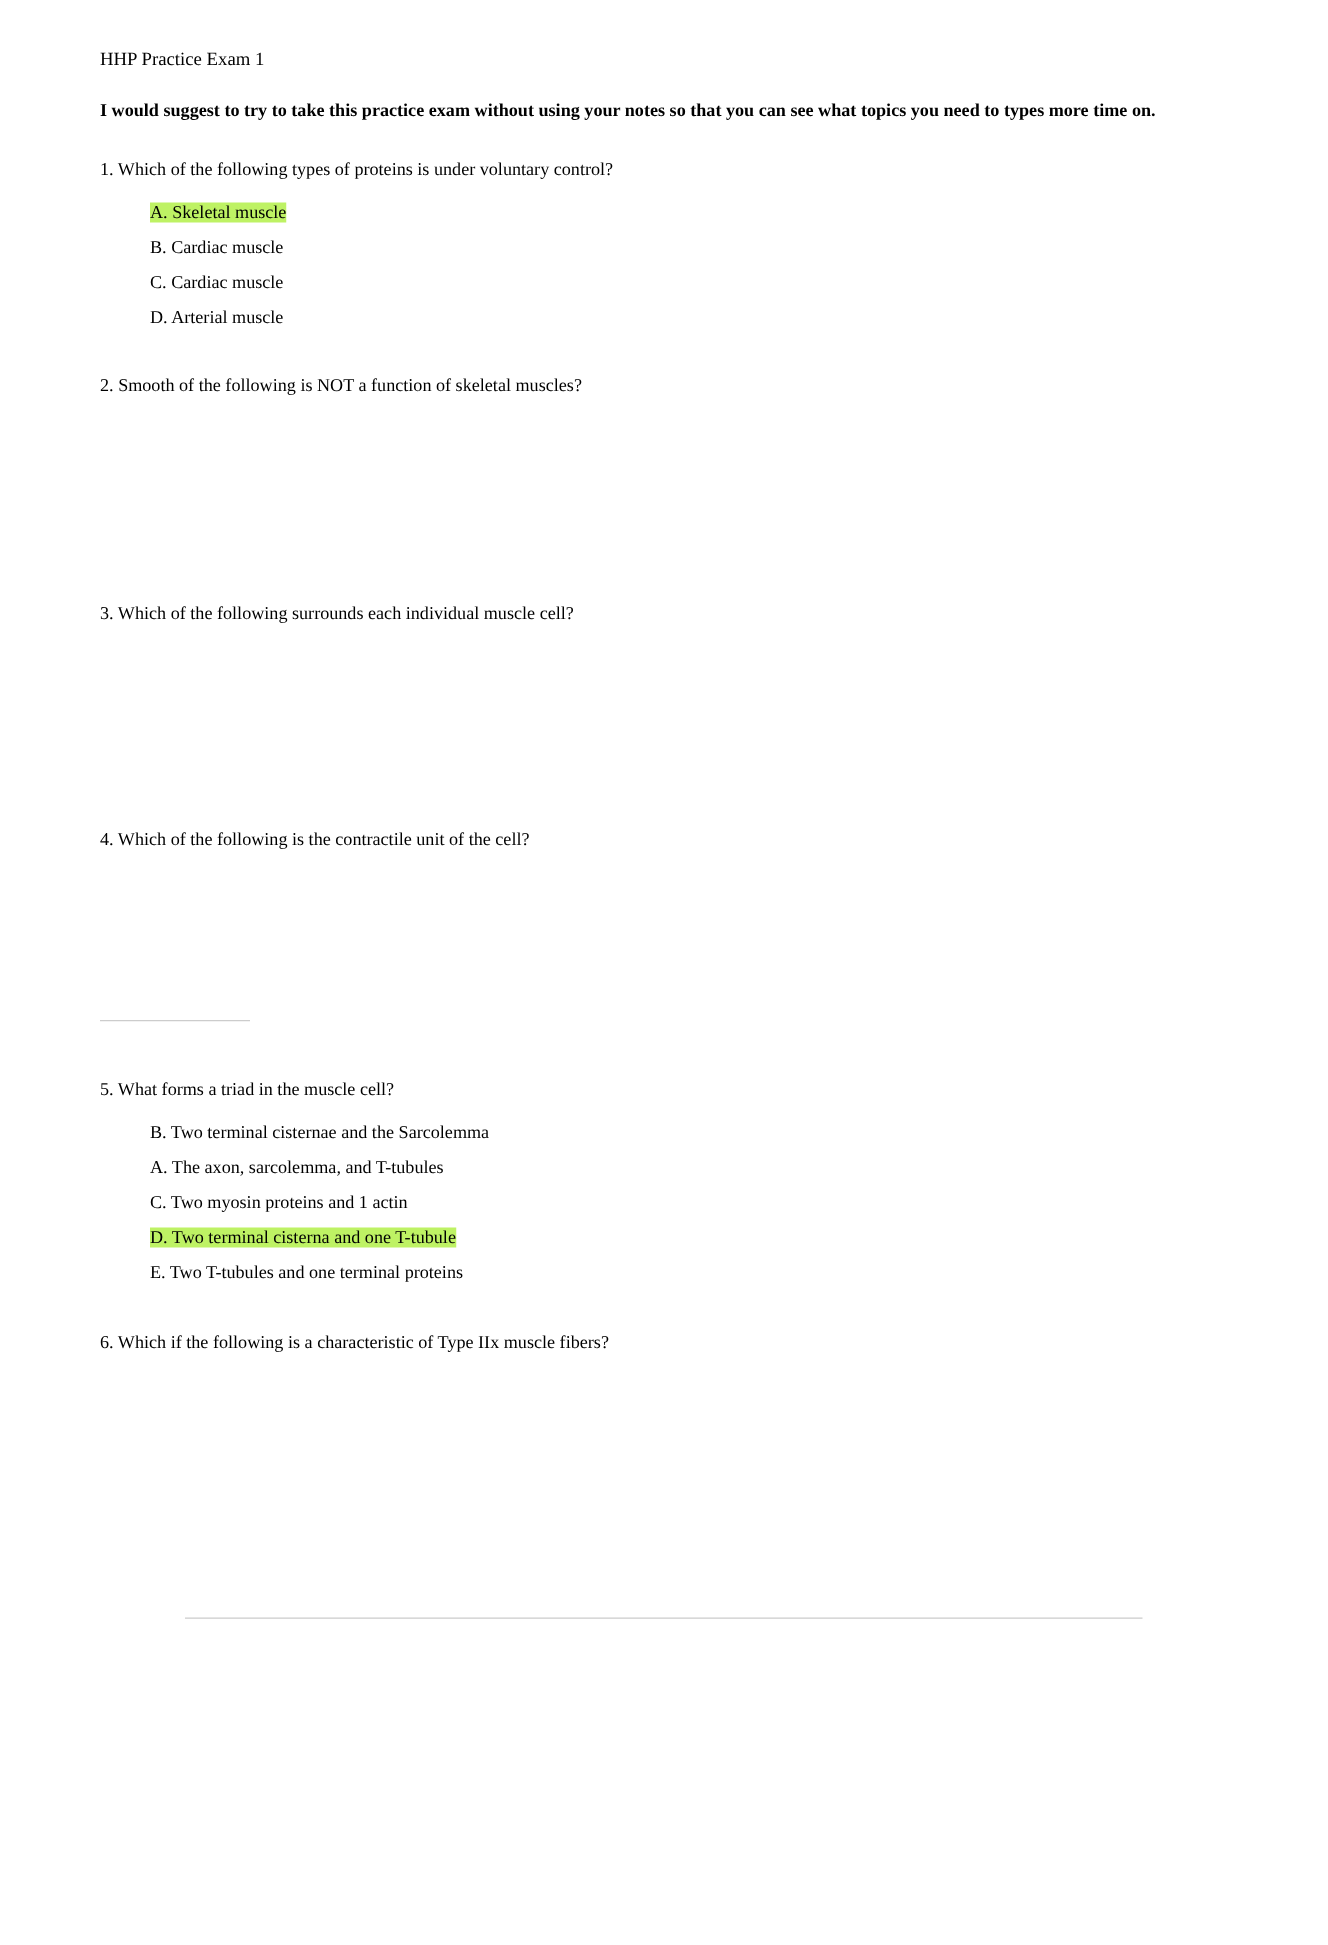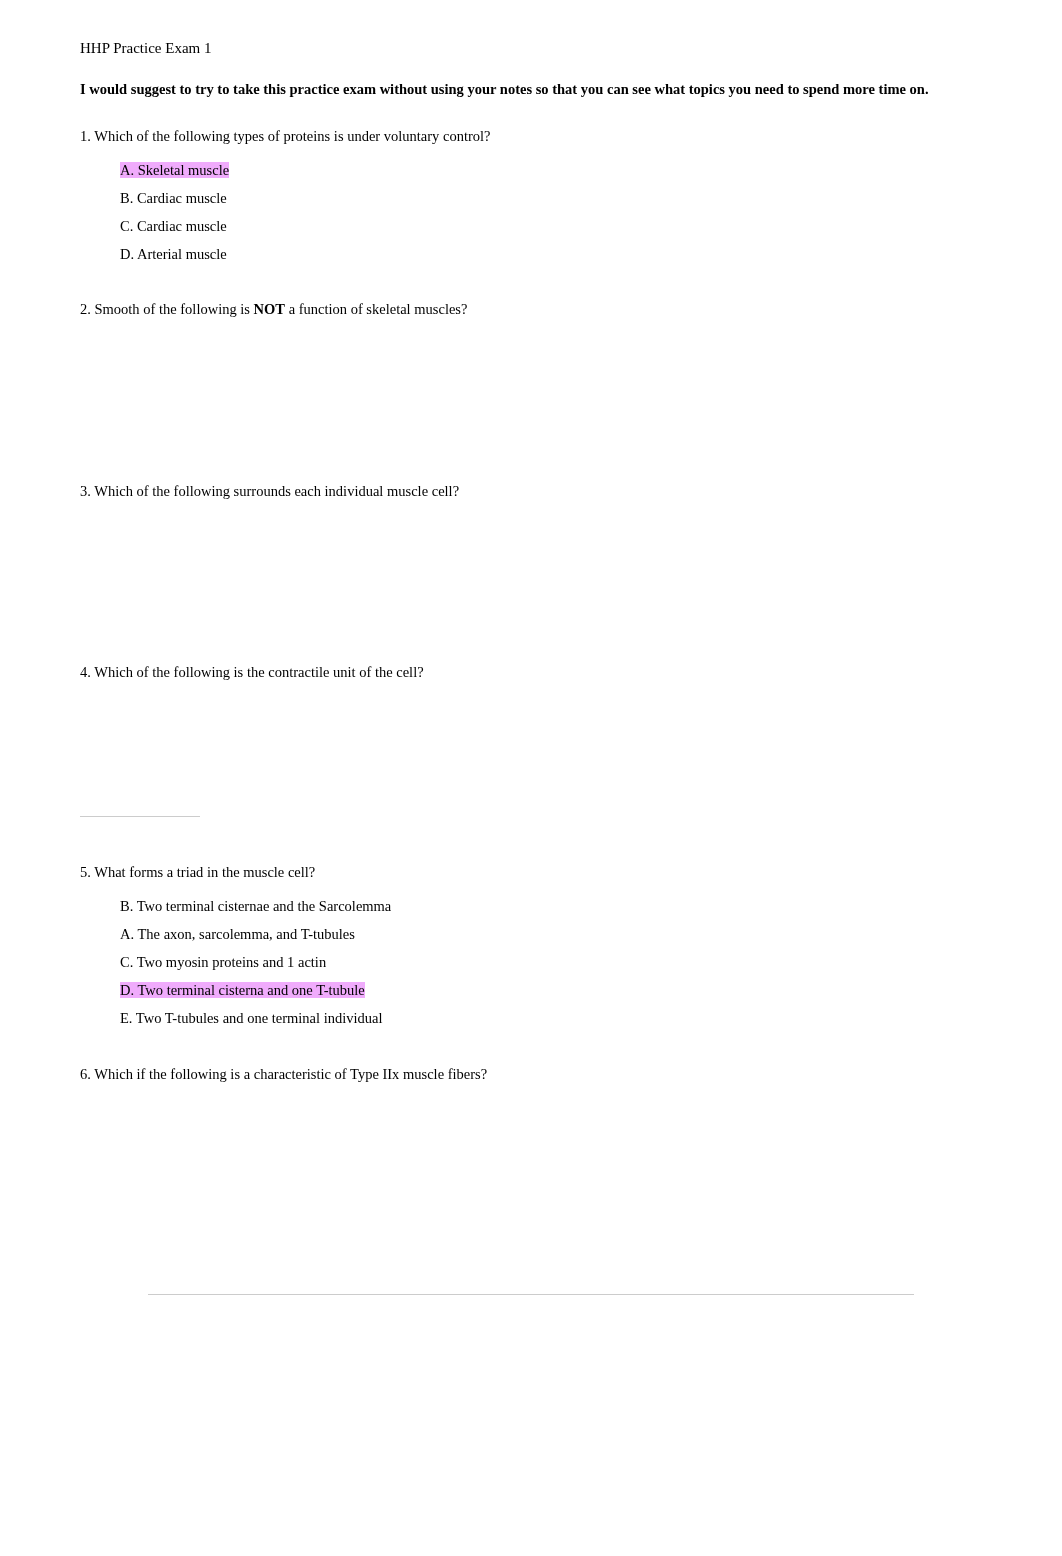--- a/index.html
+++ b/index.html
@@ -36,36 +36,36 @@
       margin-bottom: 30px;
     }
 
     .question-text {
       font-size: 14.5px;
       margin-bottom: 8px;
       line-height: 1.6;
     }
 
     .question-text .bold {
-      font-weight: bold;
+      font-weight: normal;
     }
 
     .answer-list {
       list-style: none;
       padding-left: 40px;
     }
 
     .answer-list li {
       font-size: 14.5px;
       line-height: 1.8;
       padding: 1px 0;
     }
 
     .highlight-yellow {
-      background-color: #f0abfc;
+      background-color: #bef264;
     }
 
     .spacer-large {
       height: 120px;
     }
 
     .horizontal-line {
       border: none;
       border-top: 1px solid #cccccc;
       width: 80%;
@@ -79,21 +79,21 @@
       margin: 4px 0 4px 0;
     }
   </style>
 </head>
 <body>
 
 <div>
 
   <div class="page-title">HHP Practice Exam 1</div>
 
-  <div class="intro-text">I would suggest to try to take this practice exam without using your notes so that you can see what topics you need to spend more time on.</div>
+  <div class="intro-text">I would suggest to try to take this practice exam without using your notes so that you can see what topics you need to types more time on.</div>
 
   <div class="question-block">
     <div class="question-text">
       <span>1. </span>
       <span>Which of the following types of proteins is under voluntary control?</span>
     </div>
     <ul class="answer-list">
       <li>
         <span class="highlight-yellow">A.  Skeletal muscle</span>
       </li>
@@ -147,21 +147,21 @@
       <li>
         <span>A.  The axon, sarcolemma, and T-tubules</span>
       </li>
       <li>
         <span>C.  Two myosin proteins and 1 actin</span>
       </li>
       <li>
         <span class="highlight-yellow">D.  Two terminal cisterna and one T-tubule</span>
       </li>
       <li>
-        <span>E.  Two T-tubules and one terminal individual</span>
+        <span>E.  Two T-tubules and one terminal proteins</span>
       </li>
     </ul>
   </div>
 
   <div class="question-block">
     <div class="question-text">
       <span>6. </span>
       <span>Which if the following is a characteristic of Type IIx muscle fibers?</span>
     </div>
     <div class="spacer-large"></div>

